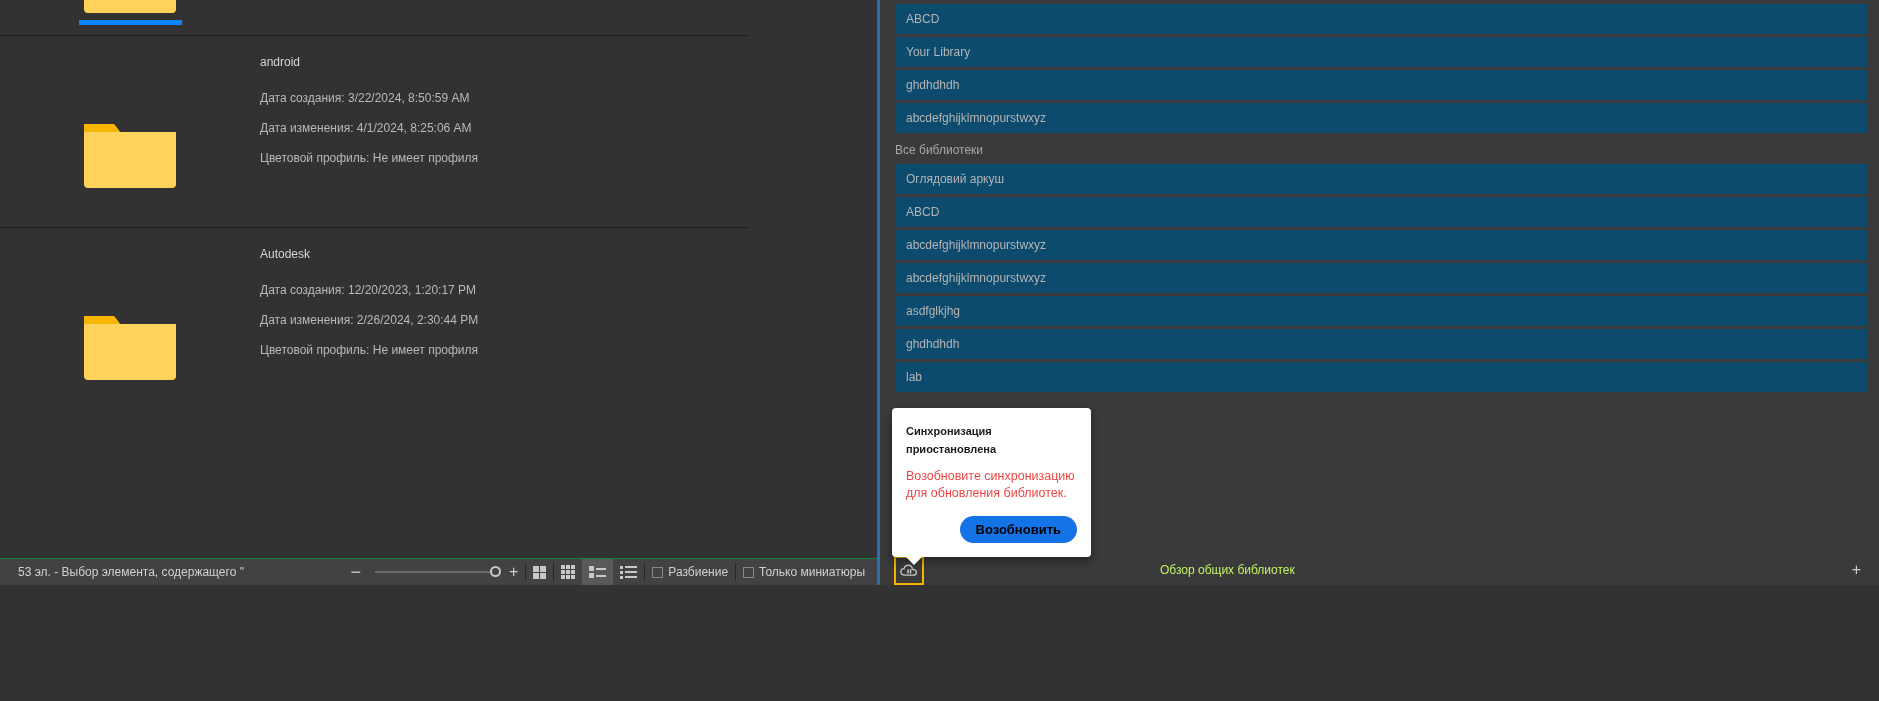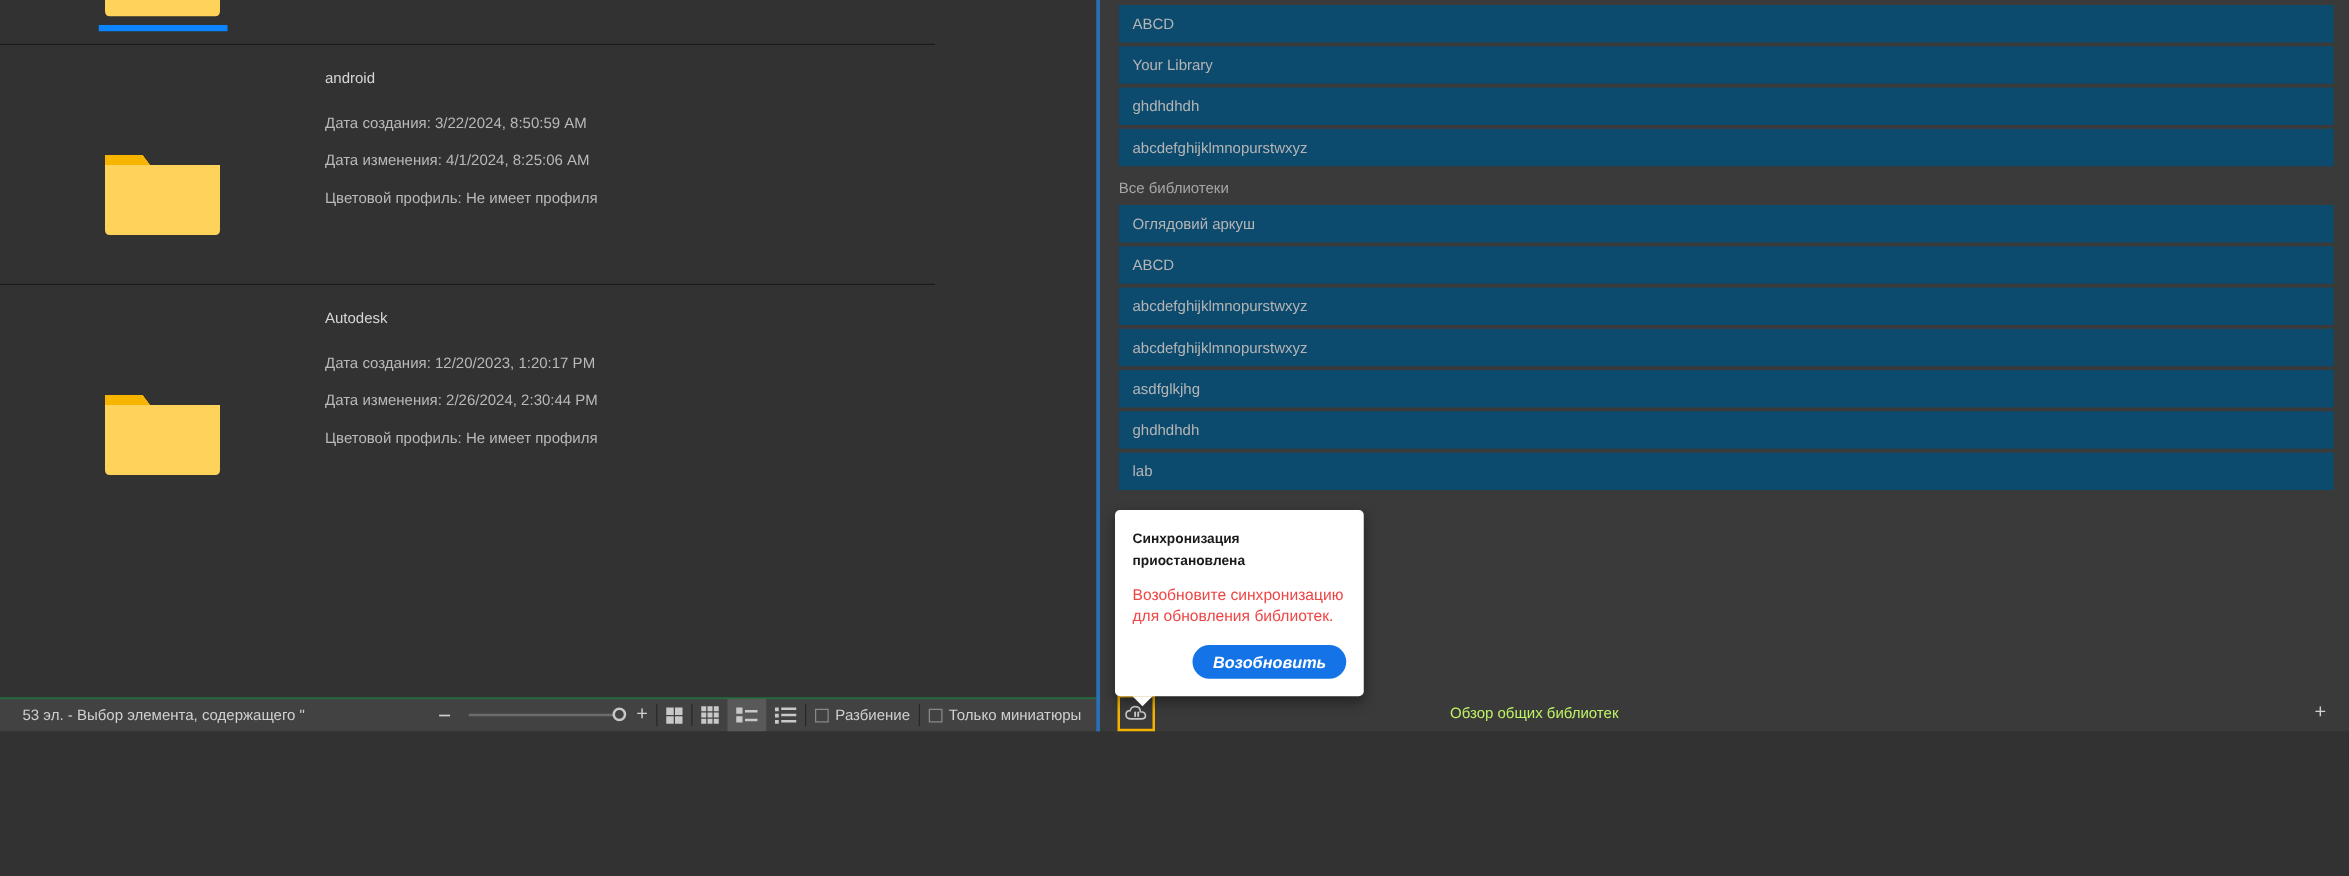--- a/index.html
+++ b/index.html
@@ -80,23 +80,23 @@
     position: absolute; left: 892px; top: 408px; width: 199px;
     background: #fff; color: #1a1a1a;
     border-radius: 4px;
     padding: 14px 14px 14px 14px;
     box-shadow: 0 4px 10px rgba(0,0,0,0.4);
     z-index: 100;
   }
   .tooltip-title { font-weight: 700; font-size: 11px; line-height: 18px; margin-bottom: 10px; }
   .tooltip-body { font-size: 12.5px; color: #ef4444; line-height: 17px; margin-bottom: 14px;}
   .tooltip-btn {
-    background: #1473e6; color: #ffffff; border: none;
+    background: #1473e6; color: #000000; border: none;
     border-radius: 16px; padding: 6px 16px; font-size: 13px; font-weight:600;
-    float: right; cursor: pointer; font-style: italic;
+    float: right; cursor: pointer;
   }
   .tooltip::after {
     content: ""; position: absolute; left: 14px; bottom: -8px;
     border-left: 8px solid transparent; border-right: 8px solid transparent;
     border-top: 8px solid #fff;
   }
   .slider-track { width:120px; height:2px; background:#6c6c6c; position:relative; }
   .slider-thumb { width:11px; height:11px; border:2px solid #c8c8c8; border-radius:50%; position:absolute; right:-6px; top:-5px; background:#424242;}
   .sel-bar {
     position: absolute; left: 80px; top: 15px; width: 103px; height: 5px;

